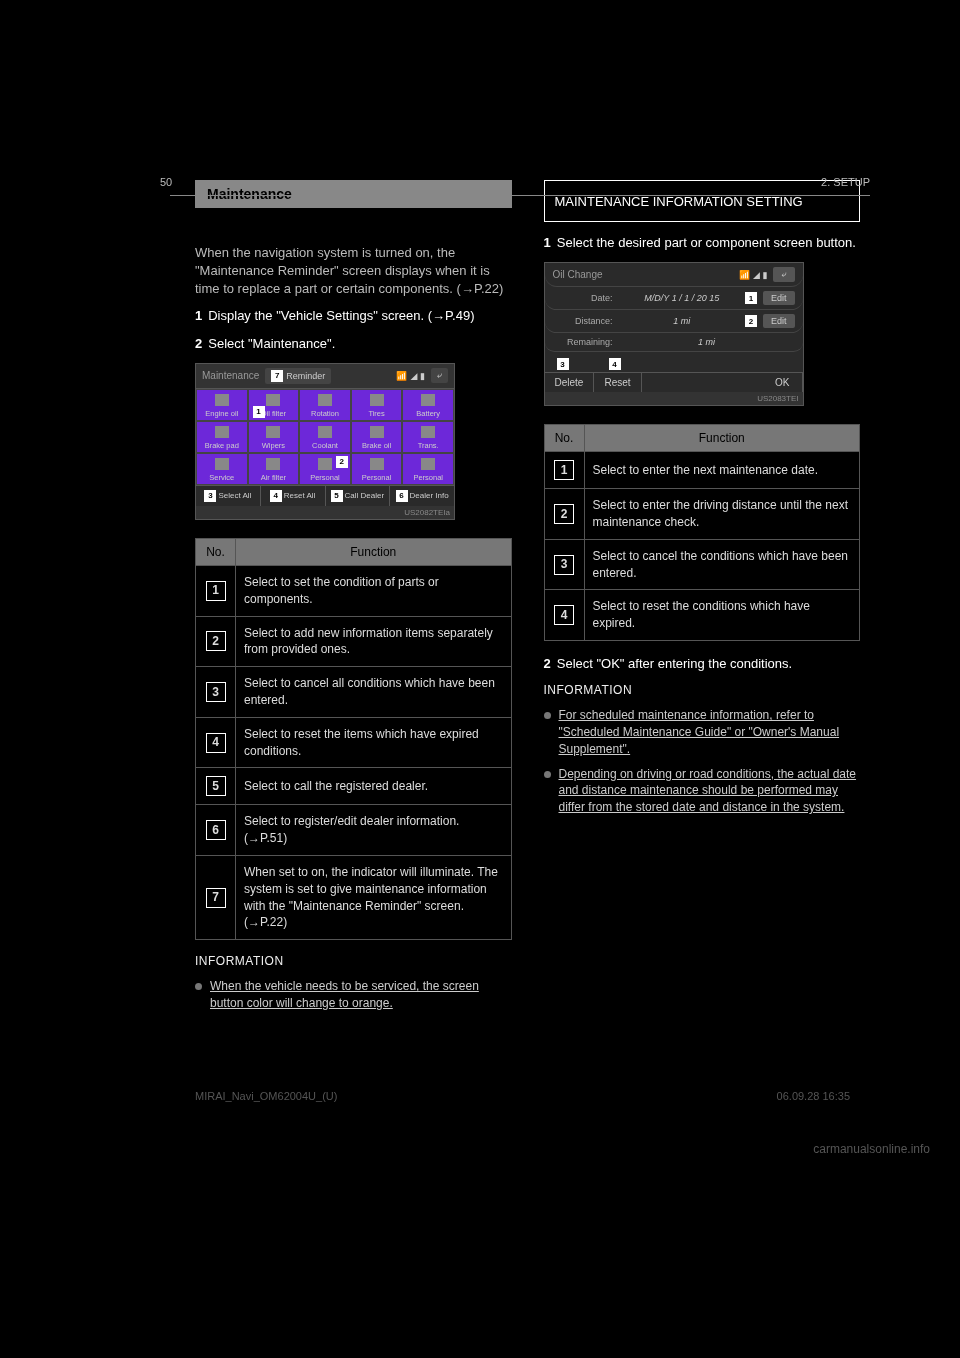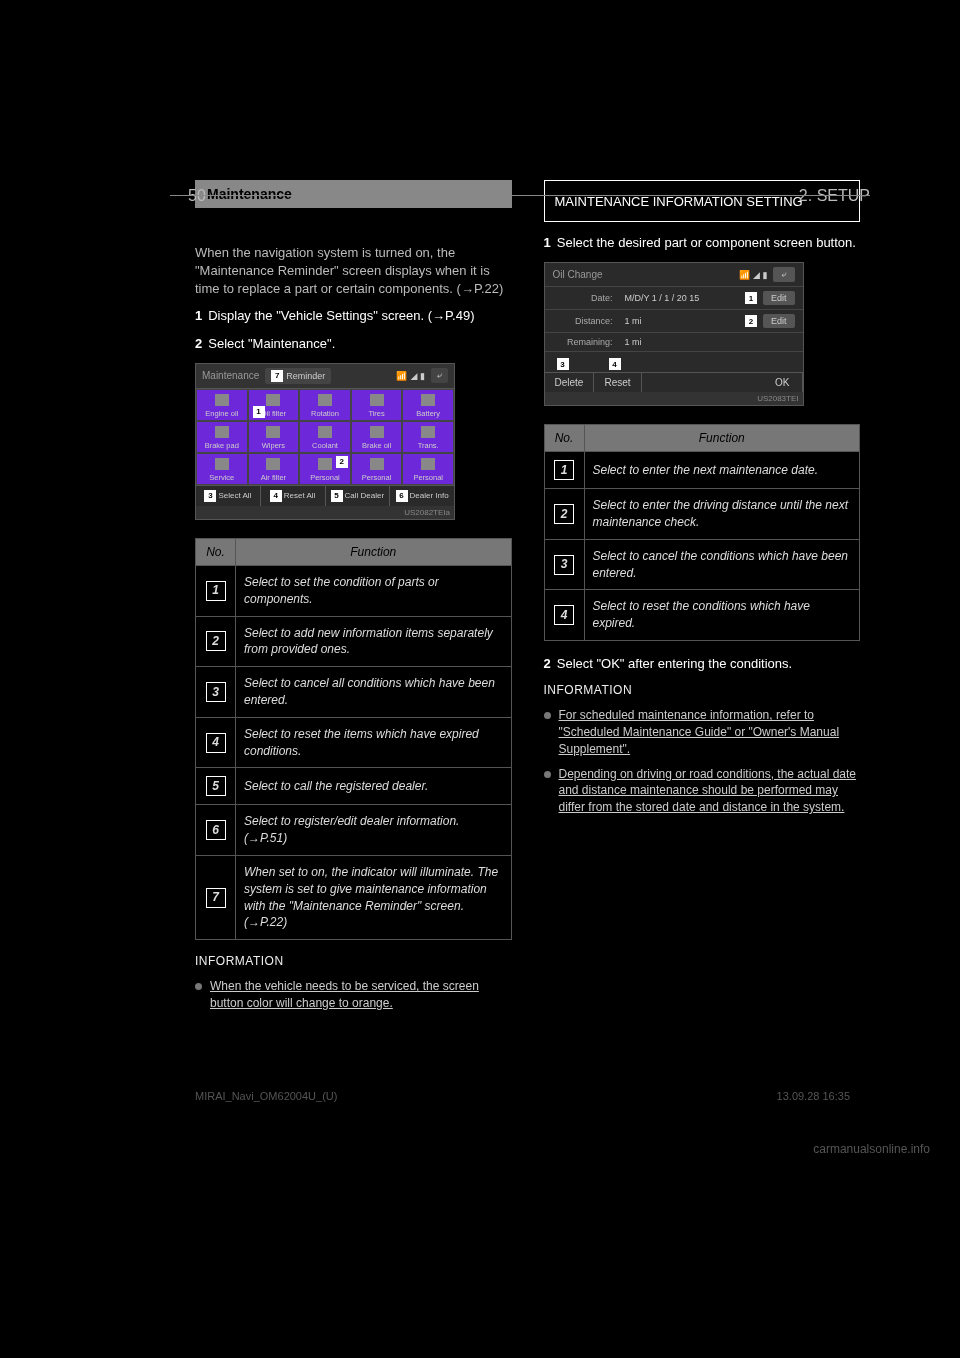--- a/index.html
+++ b/index.html
@@ -10,27 +10,26 @@
     width: 960px;
     margin: 0 auto;
     font-size: 14px;
   }
   .page {
     padding: 180px 100px 60px 195px;
   }
   .page-header {
     position: absolute;
     top: 176px;
-    left: 188px;
+    left: 160px;
     right: 90px;
     display: flex;
     justify-content: space-between;
-    font-size: 16px;
+    font-size: 11px;
     color: #bbb;
-    margin-top: 11px;
   }
   .hrule {
     border: none;
     border-top: 1px solid #888;
     margin-bottom: 22px;
     position: absolute;
     top: 195px;
     left: 170px;
     right: 90px;
   }
@@ -160,38 +159,37 @@
   .scr-footer .fbtn:last-child { border-right:none; }
   .scr-subfooter {
     background:#333; padding:2px 4px; text-align:right; font-size:8px; color:#888;
   }
 
   
   .scr2 {
     background:#2a2a2a; border:1px solid #555; width:260px; margin:4px 0 18px 0;
     font-size:9px; color:#ccc;
   }
-  .scr2 .row { display:flex; align-items:center; padding:4px 8px; border-bottom:1px solid #444; }
+  .scr2 .row { display:flex; align-items:center; padding:4px 8px; border-bottom:1px solid #444;border-radius:12px; }
   .scr2-title { color:#999; font-size:10px; }
   .scr2 .label { width:60px; color:#aaa; text-align:right; margin-right:12px; font-size:9px;}
-  .scr2 .val { flex:1; text-align:left; padding-right:6px; }
+  .scr2 .val { flex:1; text-align:center; padding-right:6px;font-style:italic; }
   .edit-btn { background:#555; padding:2px 8px; border-radius:2px; margin-left:6px; font-size:9px; }
   .scr2-footer { display:flex; background:#2a2a2a; border-top:1px solid #555; }
   .scr2-footer .fbtn { padding:4px 10px; text-align:center; font-size:10px; border-right:1px solid #555; display:flex; align-items:center; gap:3px;}
   .scr2-footer .spacer { flex:1; }
   .scr2-footer .ok { padding:4px 12px; }
   .scr2-sub { background:#333; padding:2px 4px; text-align:right; font-size:8px; color:#888; }
 
   
   table.func {
     width: 100%;
     border-collapse: collapse;
     font-size: 12px;
     margin-bottom: 14px;
-    font-style: italic;
   }
   table.func th {
     background: #777;
     color: #000;
     font-weight: normal;
     padding: 6px 4px;
     border: 1px solid #555;
     font-size: 12px;
   }
   table.func td {
@@ -428,16 +426,16 @@
         <span class="bullet-dot"></span>
         <span>Depending on driving or road conditions, the actual date and distance maintenance should be performed may differ from the stored date and distance in the system.</span>
       </div>
     </div>
 
   </div>
 </div>
 
 <div style="padding: 10px 110px 0 195px; display:flex; justify-content:space-between; color:#555; font-size:11px;">
   <span>MIRAI_Navi_OM62004U_(U)</span>
-  <span>13.09.28     16:35</span>
+  <span>06.09.28     16:35</span>
 </div>
 
 <div class="watermark">carmanualsonline.info</div>
 
 </body></html>

